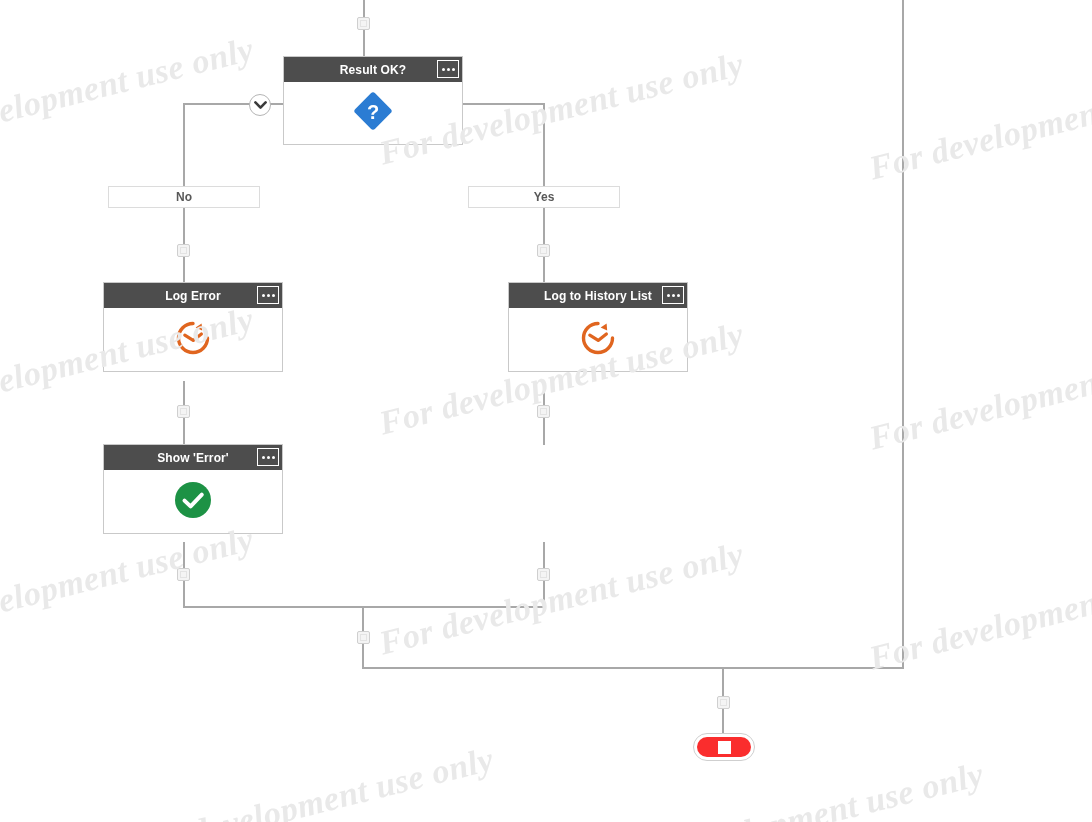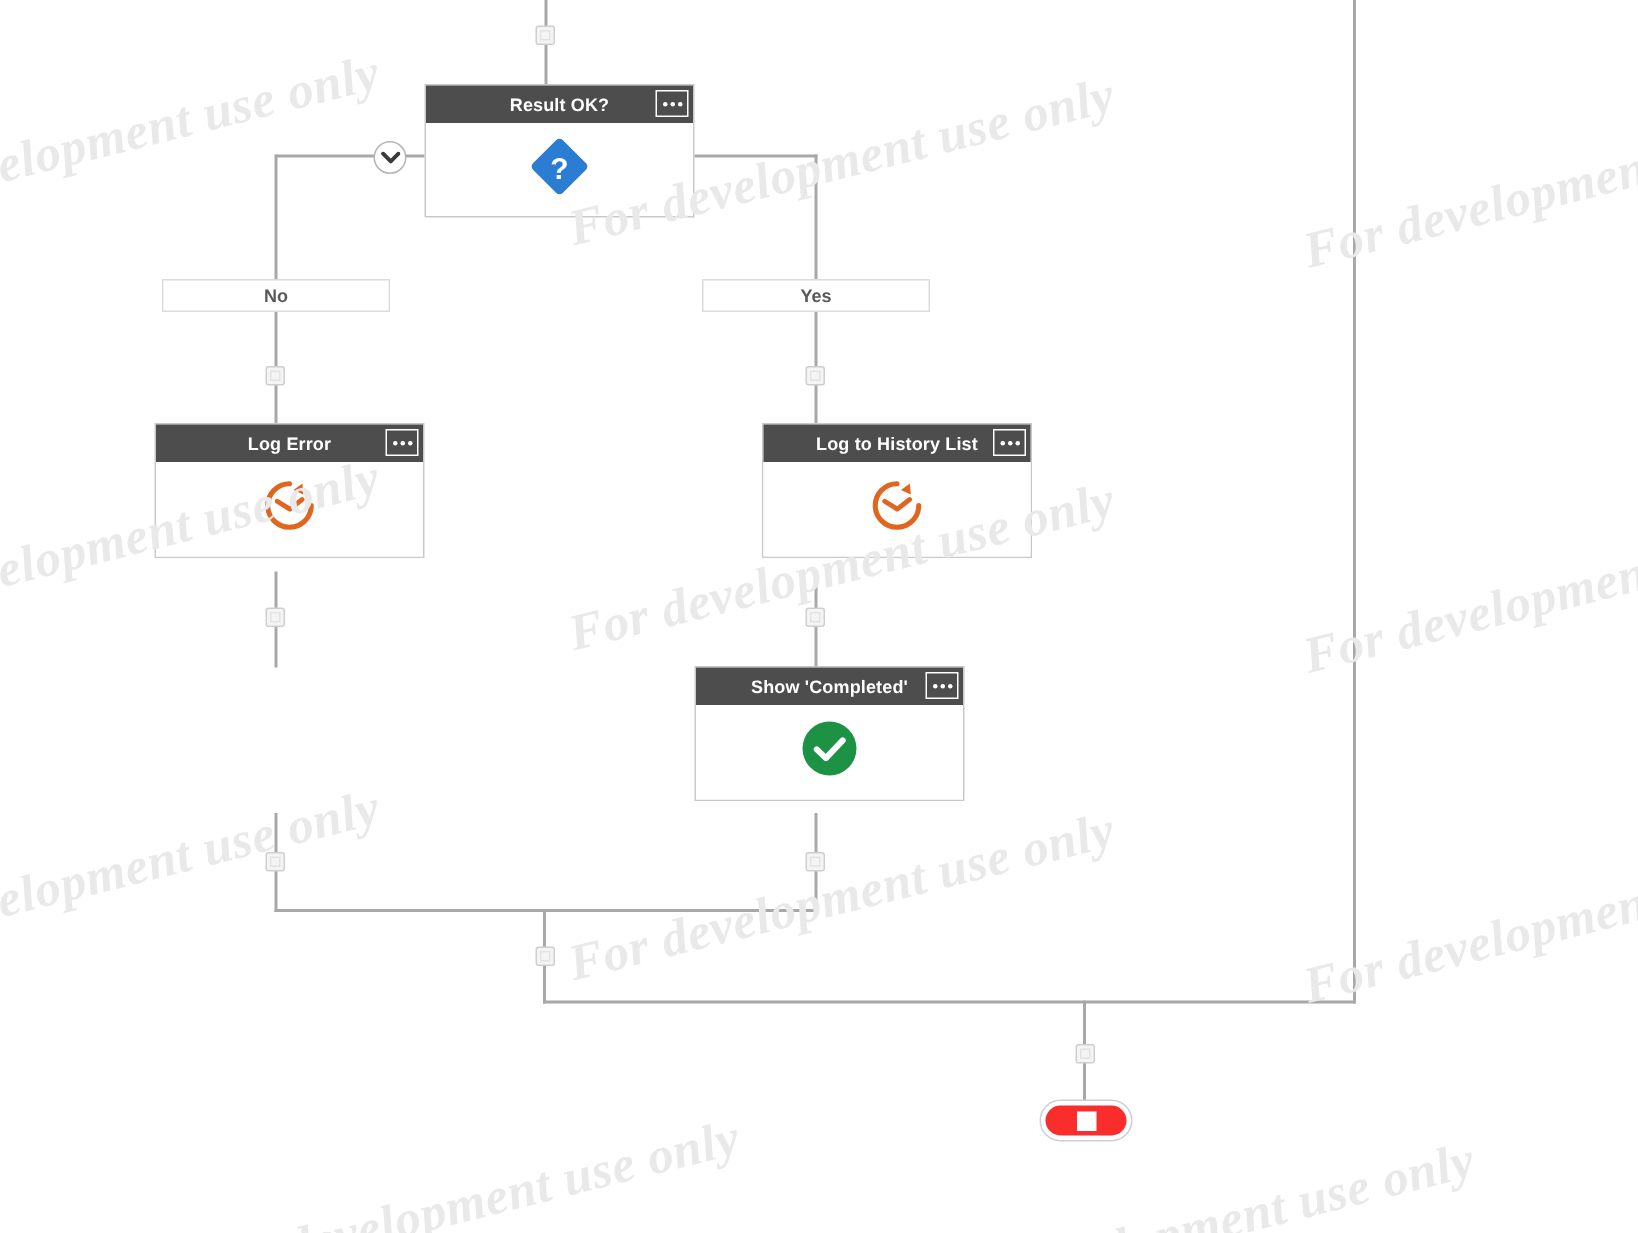--- a/index.html
+++ b/index.html
@@ -305,39 +305,39 @@
       <span class="node-icon">
         <svg width="44" height="44" viewBox="0 0 44 44">
           <path d="M22 7.5 A14.5 14.5 0 1 0 36.5 22" fill="none" stroke="#e0651f" stroke-width="3.4" stroke-linecap="round"></path>
           <path d="M24.6 11.6 L30.6 7.4 L31.2 14.6 Z" fill="#e0651f"></path>
           <path d="M13.8 19.2 L22.2 24.4 L30.4 18.0" fill="none" stroke="#e0651f" stroke-width="3.2" stroke-linecap="round" stroke-linejoin="round"></path>
         </svg>
       </span>
     </div>
   </div>
 
-
-  <div class="node" style="left:463px; top:444px;">
+  <div class="node" style="left:103px; top:444px;">
     <div class="node-header">
-      <span class="node-title">Show 'Completed'</span>
+      <span class="node-title">Show 'Error'</span>
       <span class="node-menu">
         <i></i>
           <i></i>
           <i></i>
       </span>
     </div>
     <div class="node-body">
       <span class="node-icon">
         <svg width="40" height="40" viewBox="0 0 40 40">
           <circle cx="20" cy="20" r="18" fill="#1d9245"></circle>
           <path d="M11.5 20.6 L17.6 26.4 L28.8 14.6" fill="none" stroke="#ffffff" stroke-width="4" stroke-linecap="round" stroke-linejoin="round"></path>
         </svg>
       </span>
     </div>
   </div>
+
 
   <div class="stop-node" style="left:693px; top:733px;">
     <span class="stop-pill">
       <span class="stop-square"></span>
     </span>
   </div>
 
   <div class="wm-layer">
     <span class="wm" style="left:-110px; top:120px;">For development use only</span>
     <span class="wm" style="left:380px;  top:135px;">For development use only</span>

